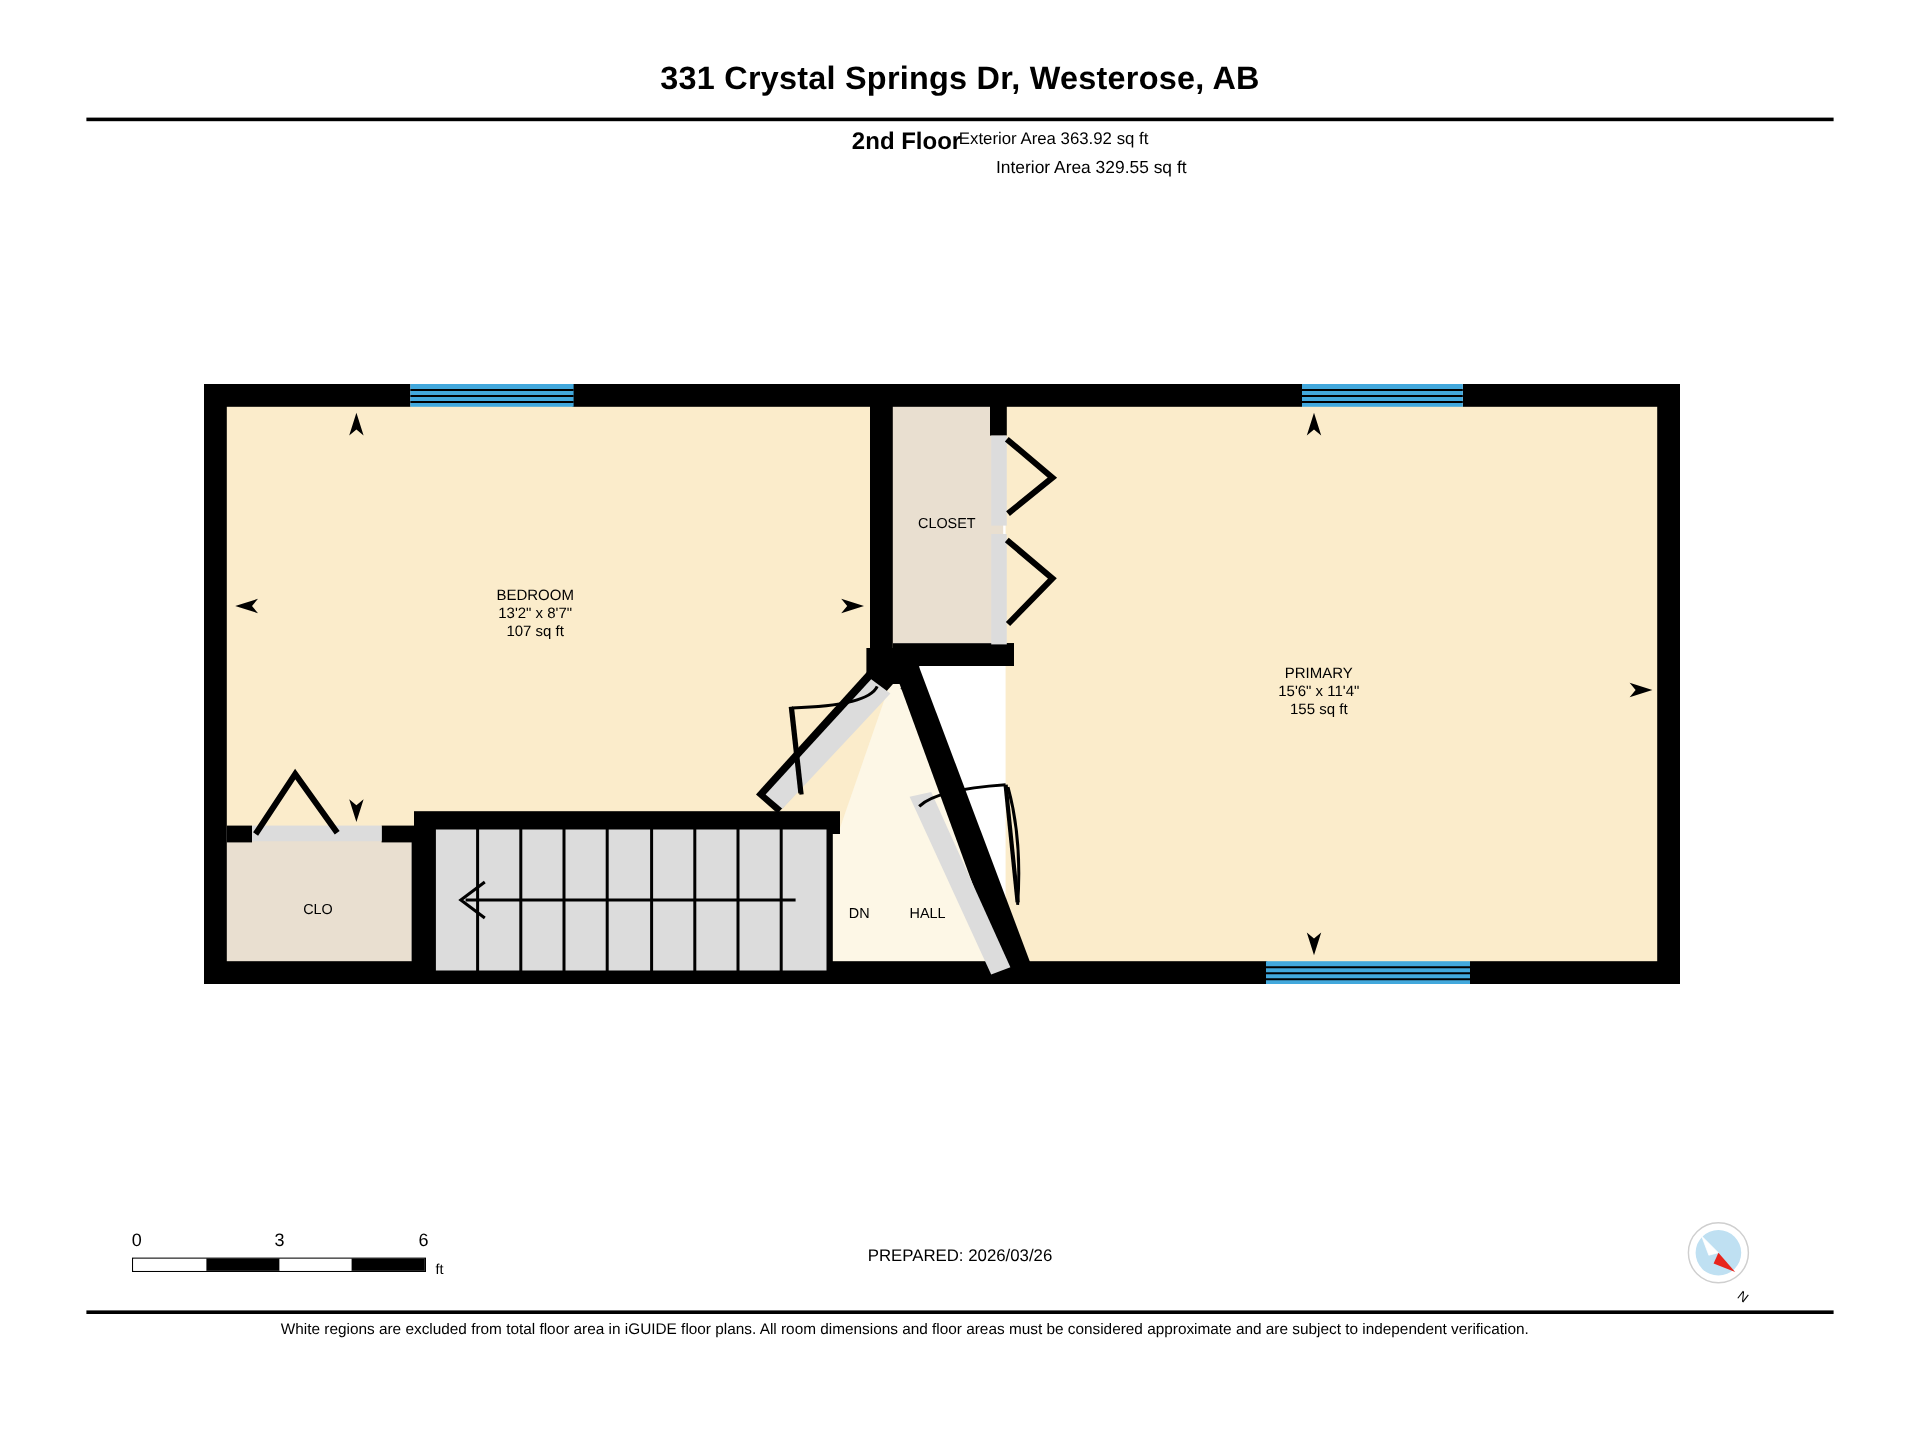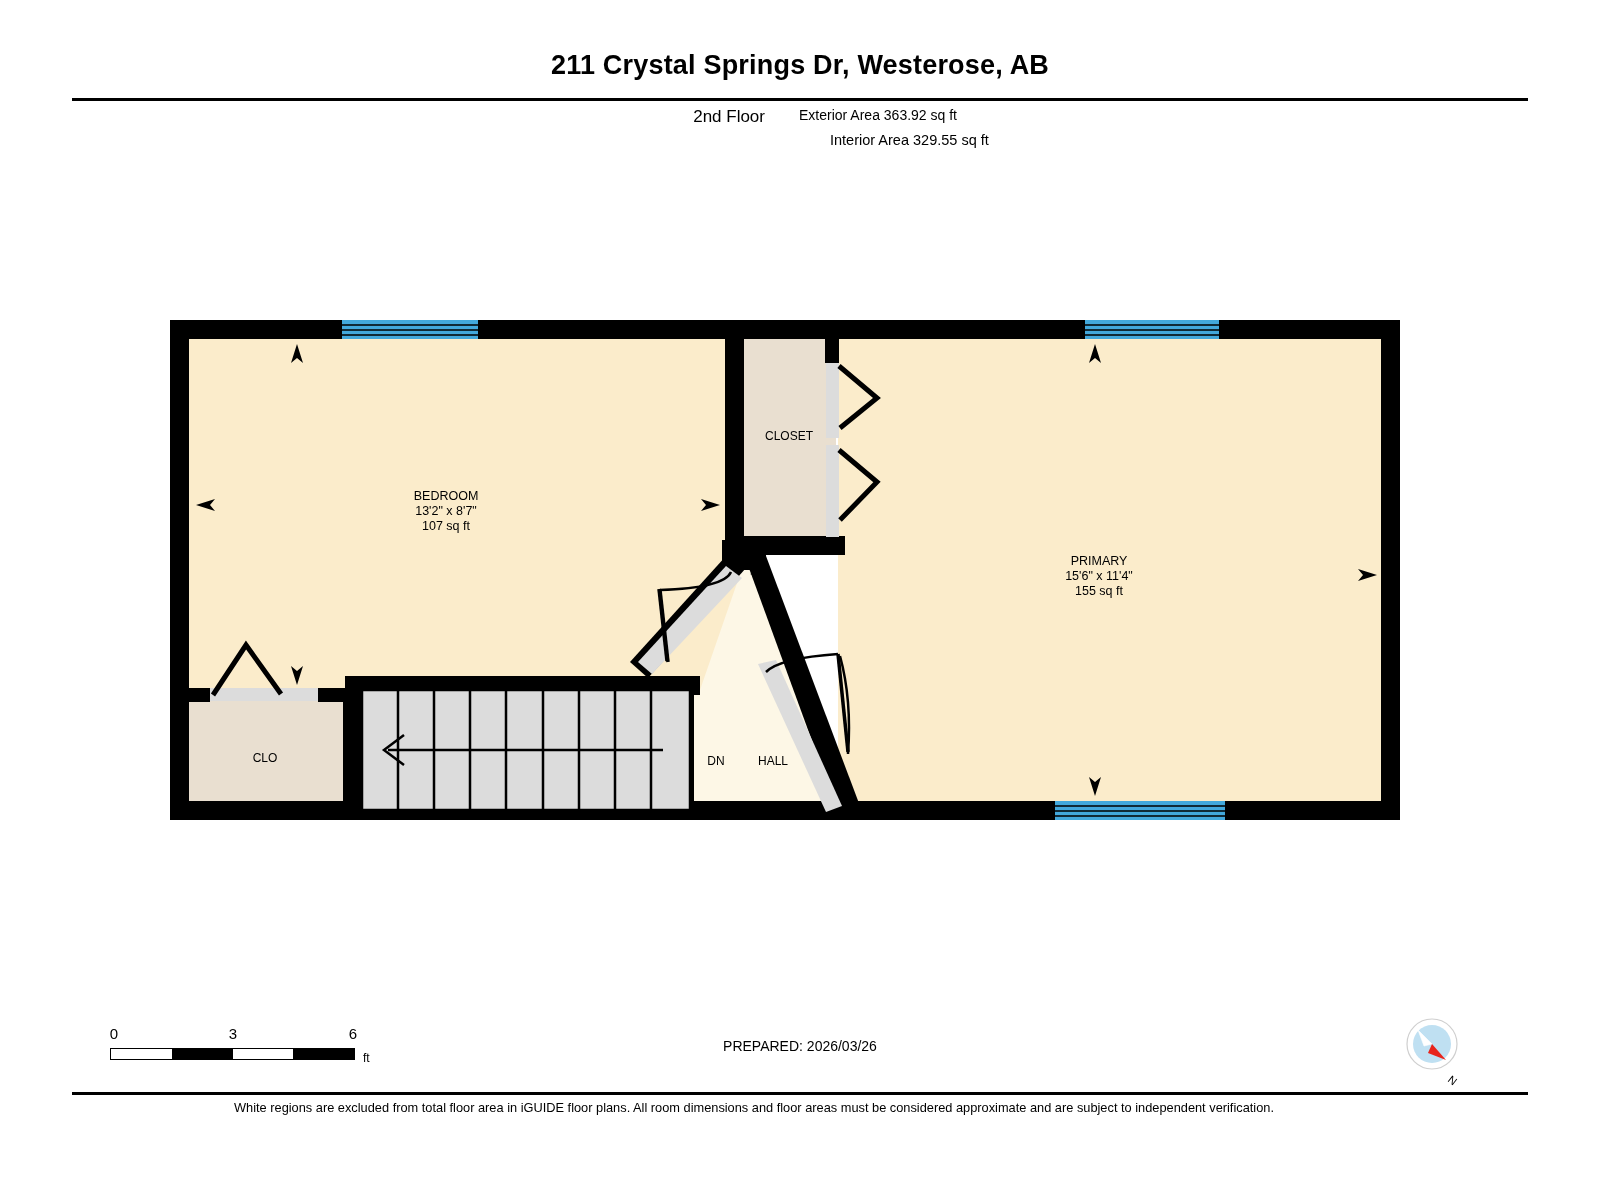--- a/index.html
+++ b/index.html
@@ -24,25 +24,25 @@
     font-weight: bold;
     letter-spacing: 0.2px;
   }
   #title-rule {
     position: absolute;
     left: 72px; top: 98px; width: 1456px; height: 3px;
     background: #000;
   }
   #floor-label {
     position: absolute;
-    left: 600px; top: 107px;
+    left: 636px; top: 107px;
     width: 165px;
     text-align: right;
-    font-size: 17px;
-    font-weight: normal;
+    font-size: 20px;
+    font-weight: bold;
   }
   #exterior-area {
     position: absolute;
     left: 799px; top: 107px;
     font-size: 14px;
   }
   #interior-area {
     position: absolute;
     left: 799px; top: 132px;
     font-size: 14.5px;
@@ -120,21 +120,21 @@
     position: absolute;
     left: 1398px; top: 1012px;
     width: 74px; height: 74px;
   }
 </style>
 </head>
 <body>
 
 <div class="page">
 
-  <div id="page-title">211 Crystal Springs Dr, Westerose, AB</div>
+  <div id="page-title">331 Crystal Springs Dr, Westerose, AB</div>
   <div id="title-rule"></div>
 
   <div id="floor-label">2nd Floor</div>
   <div id="exterior-area">Exterior Area 363.92 sq ft</div>
   <div id="interior-area">Interior Area 329.55 sq ft</div>
 
   <svg id="floorplan" viewBox="0 0 1600 1200">
 
     <rect x="188" y="338" width="556" height="352" fill="#fbeccb"></rect>
 

